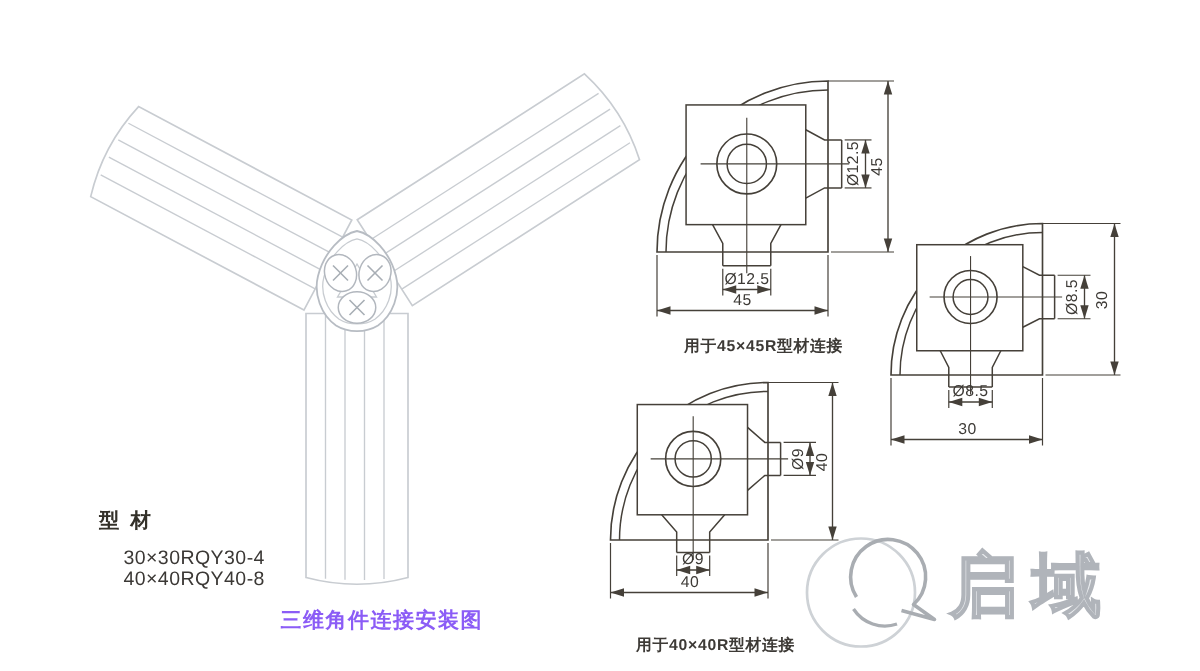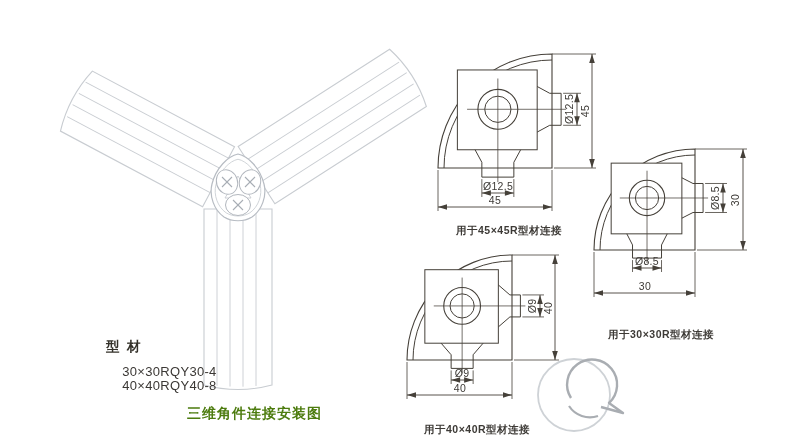--- a/index.html
+++ b/index.html
@@ -5,22 +5,22 @@
   html,body{margin:0;padding:0;background:#fff;}
   .page{position:relative;width:800px;height:447px;background:#fff;overflow:hidden;
         font-family:"Liberation Sans","DejaVu Sans",sans-serif;color:#3b3835;}
   svg{position:absolute;left:0;top:0;}
   .dim{position:absolute;font-size:10.5px;color:#3d3a36;white-space:nowrap;
        transform:translate(-50%,-50%);letter-spacing:0.3px;}
   .dim.vert{transform:translate(-50%,-50%) rotate(-90deg);}
   .cap{position:absolute;font-size:10.5px;font-weight:600;color:#3d3a36;white-space:nowrap;
        letter-spacing:0.5px;}
   .main-cap{position:absolute;left:187px;top:405px;font-size:14px;font-weight:700;
-       color:#4d7c0f;letter-spacing:1px;white-space:nowrap;}
-  .table{position:absolute;left:66px;top:338px;margin-left:40px;}
+       color:#8b5cf6;letter-spacing:1px;white-space:nowrap;}
+  .table{position:absolute;left:66px;top:338px;}
   .t-head{font-size:13.5px;font-weight:700;color:#333029;margin-bottom:9px;white-space:pre;}
   .t-row{display:flex;font-size:13px;line-height:14px;color:#3b3835;letter-spacing:0.3px;}
   .t-row .spec{width:64px;text-align:right;}
   .logo-text{position:absolute;left:633px;top:360px;font-size:46px;font-weight:600;
        letter-spacing:9px;color:#e9ebee;-webkit-text-stroke:1.3px #b0b4ba;white-space:nowrap;}
 </style>
 </head>
 <body>
 
 <div class="page">
@@ -164,21 +164,20 @@
   <span class="dim" style="left:498px;top:186px">Ø12.5</span>
   <span class="dim" style="left:495px;top:200px">45</span>
   <span class="dim vert" style="left:569px;top:109px">Ø12.5</span>
   <span class="dim vert" style="left:585px;top:111px">45</span>
   <span class="cap" style="left:456px;top:224px">用于45×45R型材连接</span>
 
   <span class="dim" style="left:647px;top:261px">Ø8.5</span>
   <span class="dim" style="left:645px;top:286px">30</span>
   <span class="dim vert" style="left:715px;top:198px">Ø8.5</span>
   <span class="dim vert" style="left:735px;top:200px">30</span>
-  <span class="cap" style="left:608px;top:328px">用于30×30R型材连接</span>
 
   <span class="dim" style="left:462px;top:373px">Ø9</span>
   <span class="dim" style="left:460px;top:388px">40</span>
   <span class="dim vert" style="left:532px;top:306px">Ø9</span>
   <span class="dim vert" style="left:548px;top:308px">40</span>
   <span class="cap" style="left:424px;top:423px">用于40×40R型材连接</span>
 
   <div class="table">
     <div class="t-head">型  材</div>
     <div class="t-row">
@@ -186,14 +185,15 @@
       <span class="code">QY30-4</span>
     </div>
     <div class="t-row">
       <span class="spec">40×40R</span>
       <span class="code">QY40-8</span>
     </div>
   </div>
 
   <div class="main-cap">三维角件连接安装图</div>
 
+  <div class="logo-text">启域</div>
 
 </div>
 
 </body></html>

